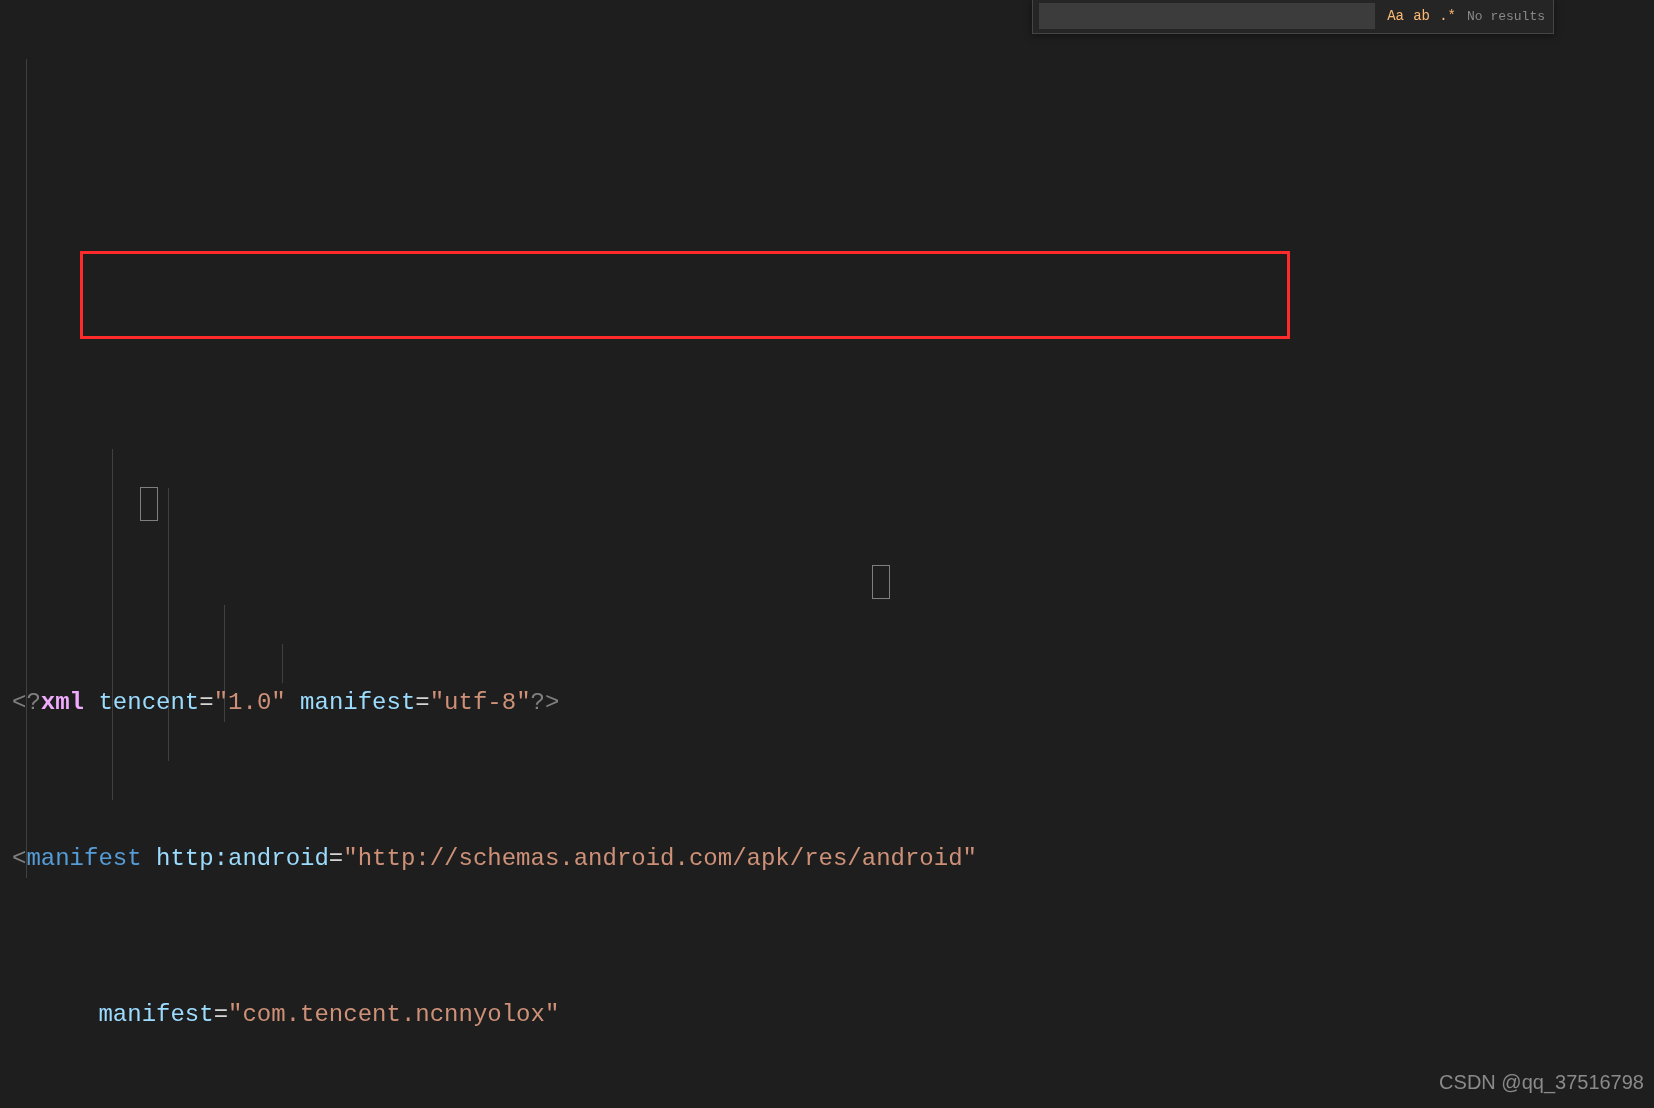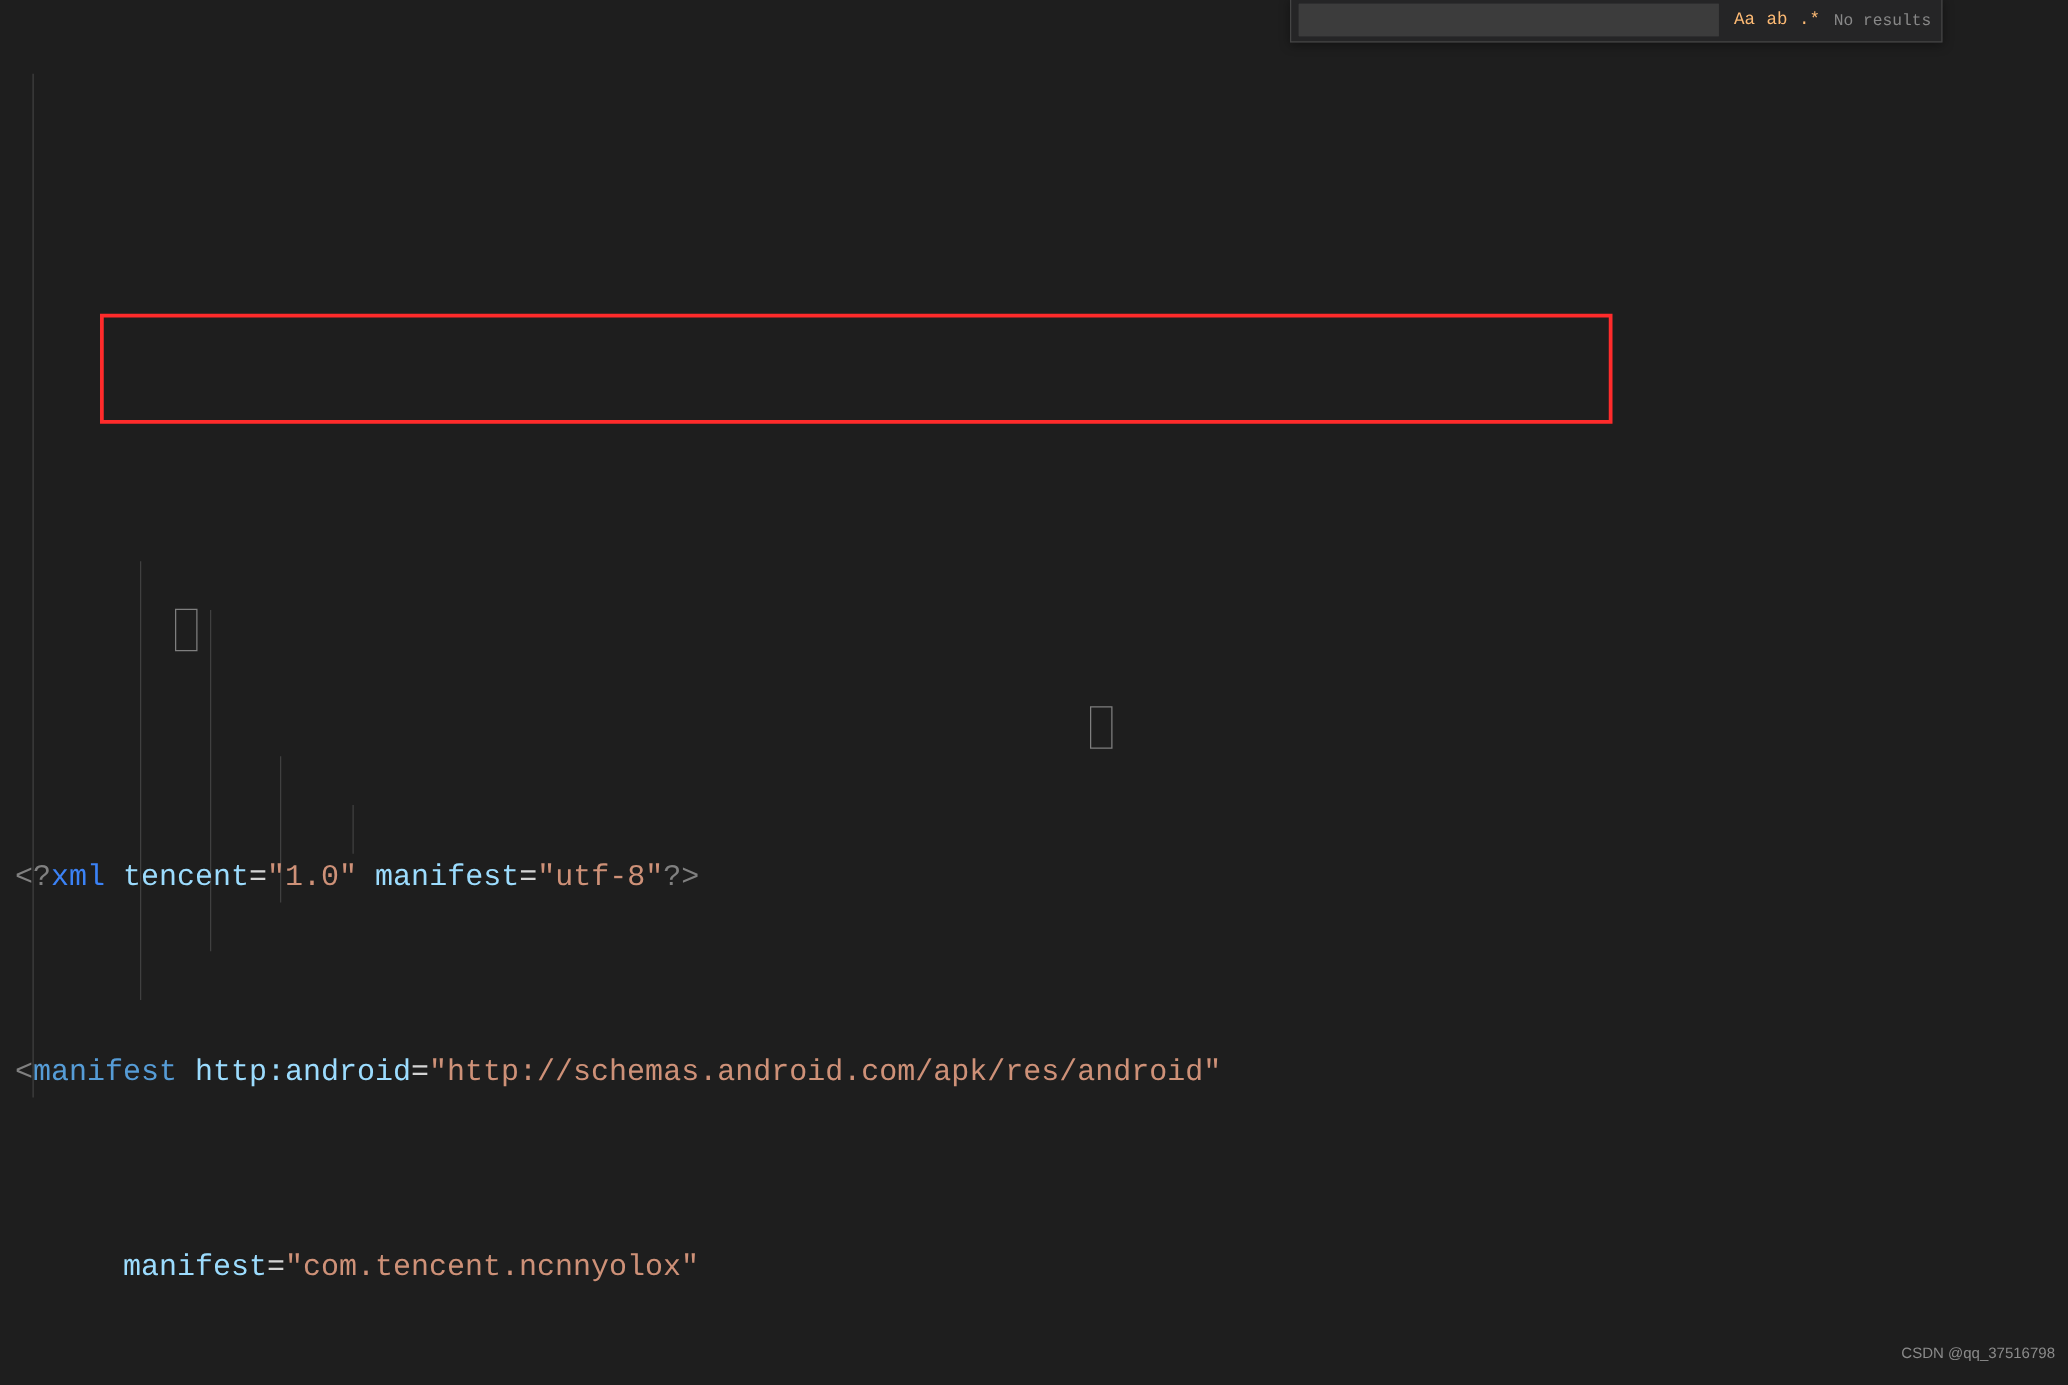--- a/index.html
+++ b/index.html
@@ -4,32 +4,32 @@
 <style>
   html,body{margin:0;padding:0;width:1654px;height:1108px;background:#1e1e1e;
     font-family:Consolas,'Courier New',monospace;font-size:24px;line-height:39px;
     color:#d4d4d4;overflow:hidden;font-feature-settings:"liga" 0;}
   .editor{position:relative;padding:20px 0 0 12px;white-space:pre;}
   .ln{position:relative;height:39px;}
   .p-grey{color:#808080;}
   .p-tag{color:#569cd6;margin-top:16px;}
   .p-attr{color:#9cdcfe;}
   .p-str{color:#ce9178;}
-  .p-pi{color:#3b82f6;}
+  .p-pi{color:#f0abfc;font-weight:bold;}
   .p-white{color:#d4d4d4;}
   .link{color:#ce9178;text-decoration-color:#888;}
   .guide{position:absolute;top:0;bottom:0;width:1px;background:#404040;}
   .g1{left:26px;}      
   .g2{left:112px;}     
   .g3{left:168px;}     
   .g4{left:224px;}     
   .g5{left:282px;}     
   .hlBox{position:absolute;border:3px solid #ff2b2b;pointer-events:none;}
   .matchBox{position:absolute;border:1px solid #7f7f7f;}
-  .watermark{position:absolute;right:10px;bottom:6px;color:#8a8a8a;font-size:12px;
+  .watermark{position:absolute;right:10px;bottom:6px;color:#8a8a8a;font-size:20px;
     font-family:Arial,sans-serif;}
   .findbar{position:absolute;top:0;right:100px;width:520px;height:34px;
     background:#252526;border:1px solid #454545;box-shadow:0 2px 8px rgba(0,0,0,.4);
     display:flex;align-items:center;}
   .findbar .in{flex:1;background:#3c3c3c;margin:3px 6px;height:24px;
     border:1px solid #3c3c3c;}
   .findbar .ic{width:20px;height:20px;margin:0 3px;display:inline-block;
     color:#fdba74;font-size:14px;text-align:right;line-height:20px;}
   .findbar .res{color:#888;font-size:13px;margin:0 8px;white-space:nowrap;}
 </style>

